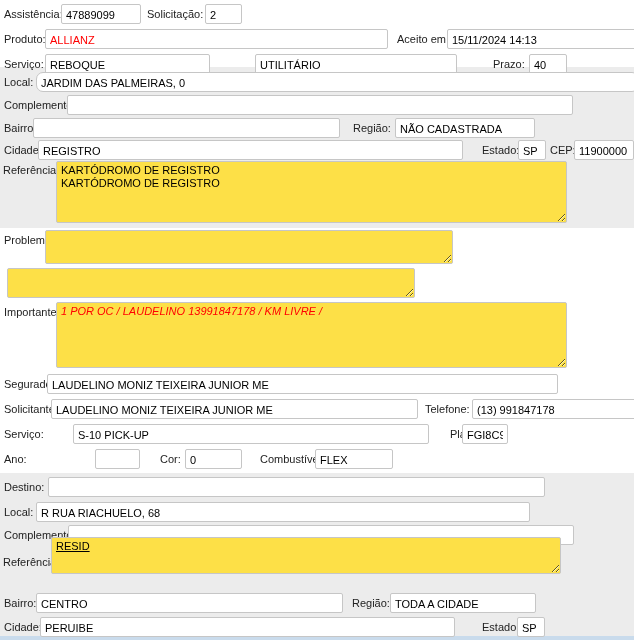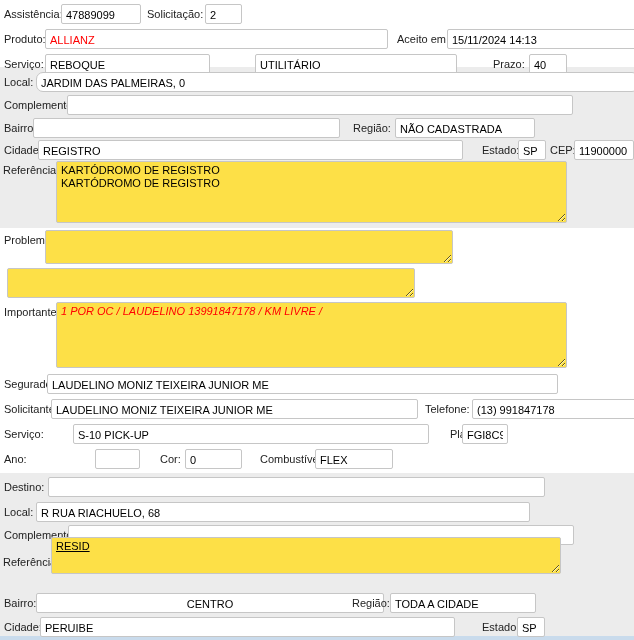--- a/index.html
+++ b/index.html
@@ -107,20 +107,20 @@
 <div class="lbl" style="left:4px;top:506px">Local:</div>
 <input class="inp" style="left: 36px; top: 502px; width: 494px;" value="R RUA RIACHUELO, 68">
 
 <div class="lbl" style="left:4px;top:529px">Complemento:</div>
 <input class="inp" style="left: 68px; top: 525px; width: 506px;">
 
 <div class="lbl" style="left:3px;top:556px">Referência:</div>
 <textarea class="ta" style="left: 51px; top: 537px; width: 510px; height: 37px; text-decoration: underline;">RESID</textarea>
 
 <div class="lbl" style="left:4px;top:597px">Bairro:</div>
-<input class="inp" style="left: 36px; top: 593px; width: 348px; text-align: center;" value="CENTRO">
+<input class="inp" style="left: 36px; top: 593px; width: 307px;" value="CENTRO">
 <div class="lbl" style="left:352px;top:597px">Região:</div>
 <input class="inp" style="left: 390px; top: 593px; width: 146px;" value="TODA A CIDADE">
 
 <div class="lbl" style="left:4px;top:621px">Cidade:</div>
 <input class="inp" style="left: 40px; top: 617px; width: 415px;" value="PERUIBE">
 <div class="lbl" style="left:482px;top:621px">Estado:</div>
 <input class="inp" style="left: 517px; top: 617px; width: 28px;" value="SP">
 
 </body></html>

